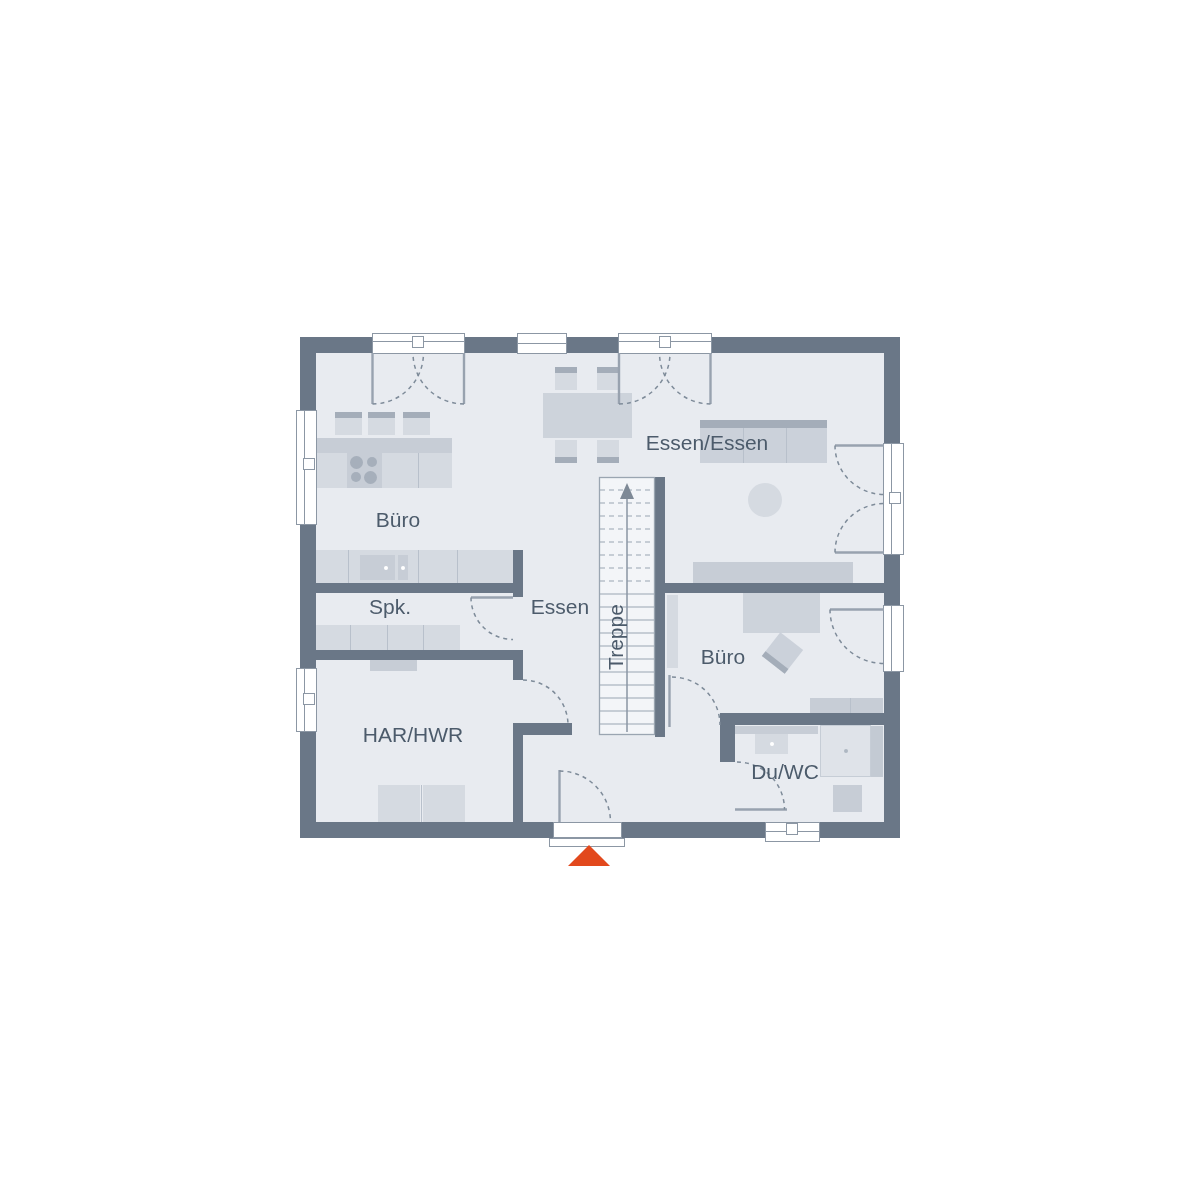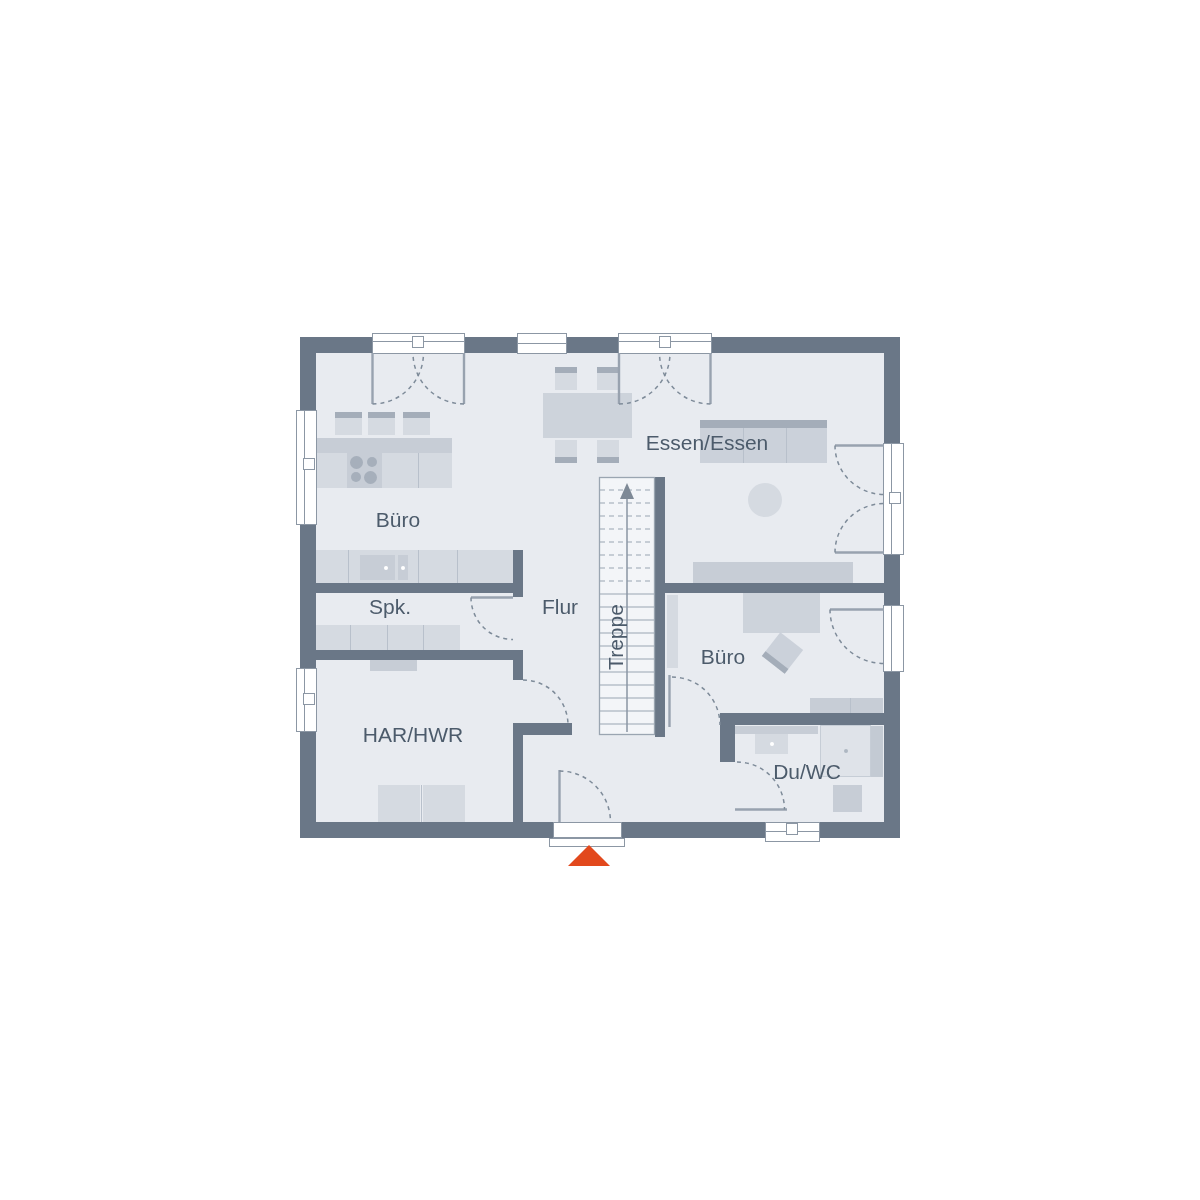--- a/index.html
+++ b/index.html
@@ -208,21 +208,21 @@
         <path d="M 223,343 A 45,45 0 0 1 268,388"></path>
         <path d="M 372,340 A 48,48 0 0 1 420,388"></path>
         <path d="M 259.5,434 A 51,51 0 0 1 310.5,485"></path>
         <path d="M 437,425 A 47.5,47.5 0 0 1 484.5,472.5"></path>
       </g>
     </svg>
 
     <div class="label" style="left:98px;top:183px">Büro</div>
     <div class="label" style="left:90px;top:270px">Spk.</div>
     <div class="label" style="left:113px;top:398px">HAR/HWR</div>
-    <div class="label" style="left:260px;top:270px">Flur</div>
+    <div class="label" style="left:260px;top:270px">Essen</div>
     <div class="label rot" style="left:316px;top:300px">Treppe</div>
     <div class="label" style="left:407px;top:106px">Essen/Essen</div>
     <div class="label" style="left:423px;top:320px">Büro</div>
-    <div class="label" style="left:507px;top:435px">Du/WC</div>
+    <div class="label" style="left:485px;top:435px">Du/WC</div>
 
     <div class="tri" style="left:268px;top:508px"></div>
   </div>
 </div>
 
 </body></html>

